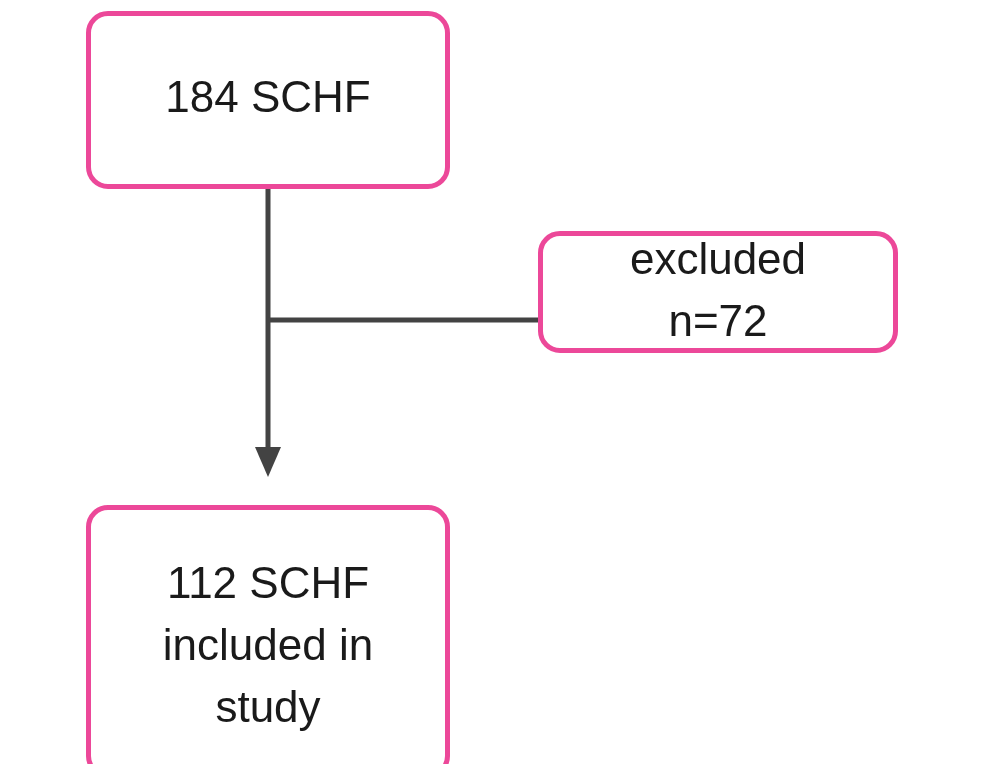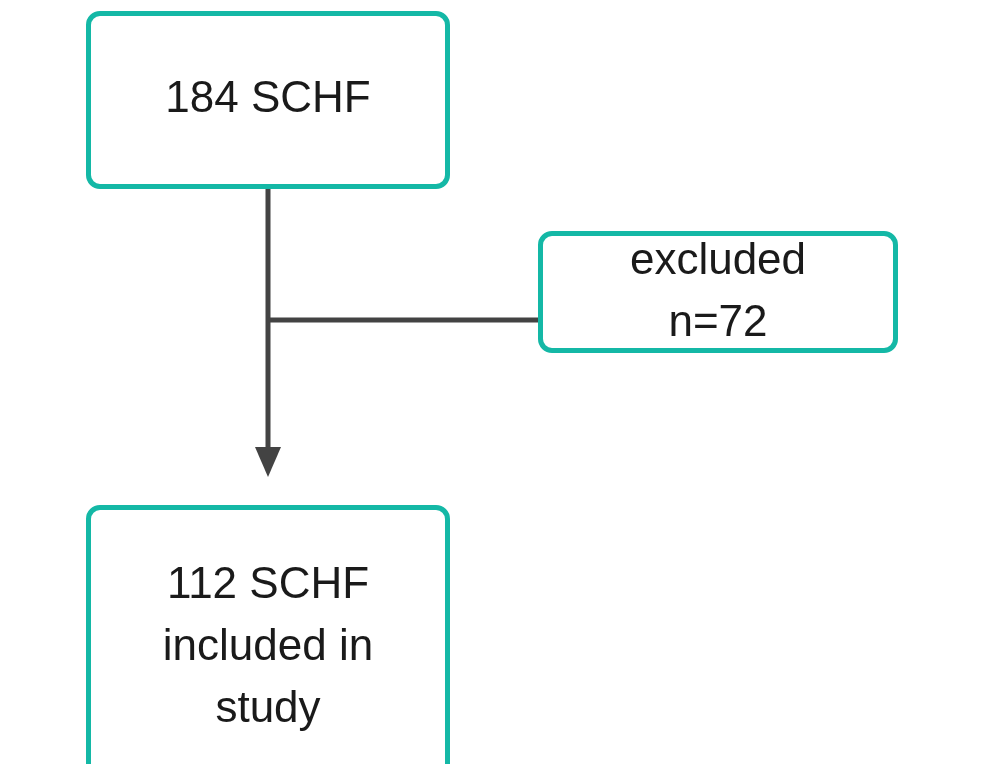--- a/index.html
+++ b/index.html
@@ -15,22 +15,22 @@
     position: relative;
     width: 986px;
     height: 764px;
     background: #ffffff;
     overflow: hidden;
   }
   .flow-box {
     position: absolute;
     box-sizing: border-box;
     background: #ffffff;
-    border: 5px solid #14b8a6;
-    border-radius: 14px;
+    border: 5px solid #ec4899;
+    border-radius: 22px;
     display: flex;
     justify-content: center;
   }
   .box-text {
     font-family: "Liberation Sans", sans-serif;
     font-size: 44px;
     line-height: 62px;
     color: #1a1a1a;
     text-align: center;
     white-space: pre-line;

